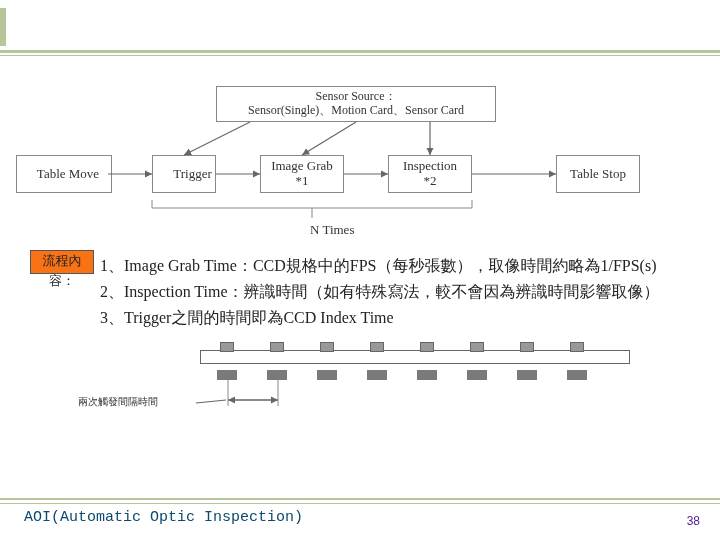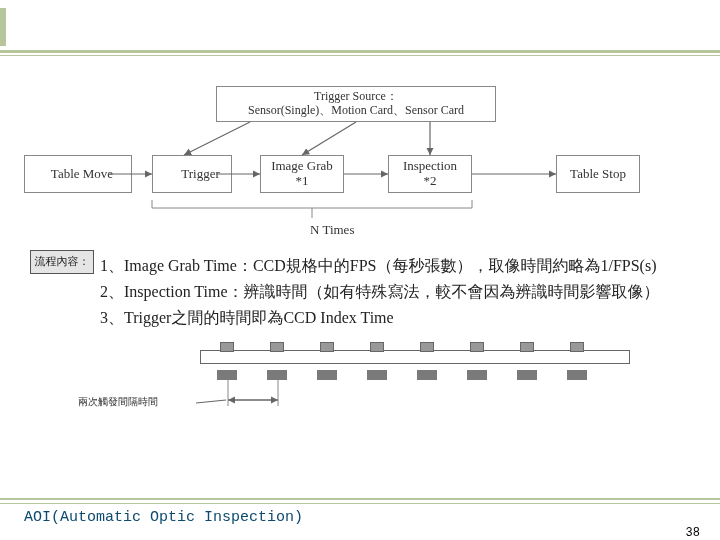--- a/index.html
+++ b/index.html
@@ -76,22 +76,22 @@
     left: 216px;
     width: 280px;
     height: 36px;
     font-size: 12px;
     flex-direction: column;
   }
   .trig-src span { display: block; }
 
   
   .flow { top: 155px; height: 38px; }
-  .table-move { left: 24px;  width: 108px; padding-left: 12px; }
-  .trigger    { left: 152px; width: 80px; padding-left: 21px; }
+  .table-move { left: 16px;  width: 96px; padding-left: 12px; }
+  .trigger    { left: 152px; width: 64px; padding-left: 21px; }
   .image-grab { left: 260px; width: 84px; }
   .inspection { left: 388px; width: 84px; }
   .table-stop { left: 556px; width: 84px; }
 
   
   .ntimes {
     position: absolute;
     top: 222px;
     left: 310px;
     font-size: 13px;
@@ -99,25 +99,25 @@
   }
 
   
   .notes-frame {
     position: absolute;
     top: 250px;
     left: 30px;
     width: 62px;
     height: 22px;
     border: 1px solid #555;
-    font-size: 11px;
+    font-size: 13px;
     line-height: 20px;
     text-align: center;
     color: #222;
-    background: #e5e5e5;
+    background: #f97316;
   }
   .notes {
     position: absolute;
     top: 254px;
     left: 100px;
     font-size: 16px;
     line-height: 1.5;
     color: #222;
     width: 590px;
   }
@@ -178,25 +178,25 @@
   .footer-rule2 {
     position: absolute;
     bottom: 36px;
     left: 0;
     width: 720px;
     height: 0;
     border-top: 1px solid #b7c69a;
   }
   .page-num {
     position: absolute;
-    bottom: 0;
+    bottom: 12px;
     right: 20px;
     font-size: 12px;
-    color: #000000;
-    font-family: Liberation Mono, monospace;
+    color: #4c1d95;
+    font-family: Liberation Sans, sans-serif;
   }
 
   
   svg.overlay {
     position: absolute;
     top: 0; left: 0;
     width: 720px; height: 540px;
     pointer-events: none;
   }
   .arrow-line { stroke: #666; stroke-width: 1.2; fill: none; }
@@ -205,21 +205,21 @@
 </style>
 </head>
 <body>
 
 <div class="slide">
   <div class="title-left-accent"></div>
   <div class="title-underline-thick"></div>
   <div class="title-underline-thin"></div>
 
   <div class="box trig-src">
-    <span>Trigger Source：</span>
+    <span>Sensor Source：</span>
     <span>Sensor(Single)、Motion Card、Sensor Card</span>
   </div>
 
   <div class="box flow table-move single-line">Table Move</div>
   <div class="box flow trigger single-line">Trigger</div>
   <div class="box flow image-grab">
     <div>
       <div>Image Grab</div>
       <div>*1</div>
     </div>

